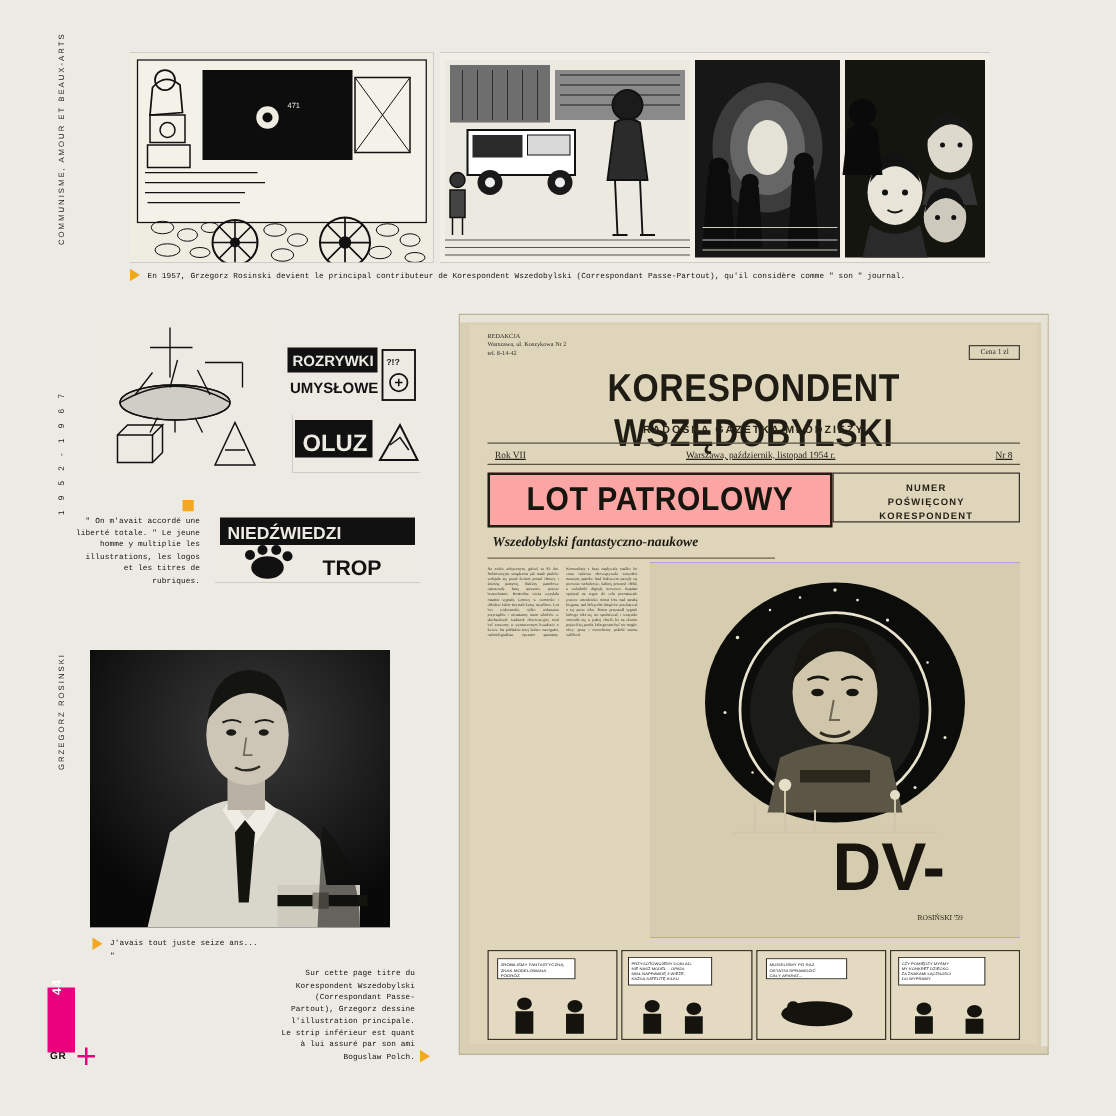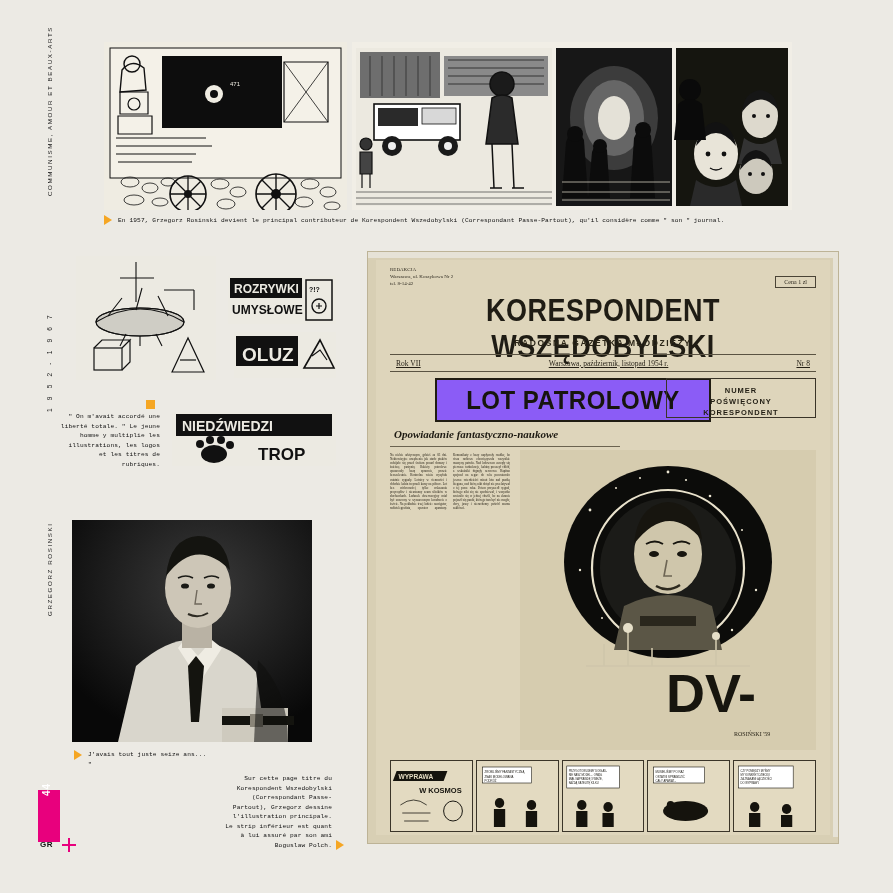--- a/index.html
+++ b/index.html
@@ -187,25 +187,24 @@
     padding: 0 6px;
     text-decoration: underline;
   }
   .headline-wrap {
     position: absolute;
     left: 14px;
     top: 118px;
     width: 272px;
     height: 40px;
     border: 2px solid #201c12;
-    background: #8b5cf6;
+    background: #fca5a5;
     display: flex;
     align-items: center;
     justify-content: center;
-    margin-left: 45px;
   }
   .headline {
     font-family: "Liberation Sans", sans-serif;
     font-weight: bold;
     font-size: 24px;
     letter-spacing: 0.5px;
     color: #17150e;
     transform: scaleY(1.1);
   }
   .special-box {
@@ -586,21 +585,21 @@
       </div>
 
       <div class="headline-wrap">
         <span class="headline">LOT PATROLOWY</span>
       </div>
 
       <div class="special-box" style="white-space:pre-line;">NUMER
 POŚWIĘCONY
 KORESPONDENT</div>
 
-      <div class="subhead">Opowiadanie fantastyczno-naukowe</div>
+      <div class="subhead">Wszedobylski fantastyczno-naukowe</div>
       <div class="rule-under-sub"></div>
 
       <div class="body-cols">Na niebie arktycznym, gdzieś za 83 dni. Noktowizyjne urządzenia jak stado ptaków wzbijało się przed świtem ponad chmury i śnieżną pustynię. Rakiety patrolowe opuszczały bazę sprawnie, prawie bezszelestnie. Kontrolna wieża wysyłała ostatnie sygnały. Lotnicy w ciemności i chłodzie kabin trzymali kursy na północ. Lot bez widoczności, tylko wskazania przyrządów i nieustanny szum silników w słuchawkach. Ładunek obserwacyjny miał być zrzucony w wyznaczonym kwadracie o świcie. Na pokładzie trzej ludzie: nawigator, radiotelegrafista, operator aparatury. Komunikaty z bazy napływały rzadko, bo cisza radiowa obowiązywała wszystkie maszyny patrolu. Nad lodowcem zaczęły się pierwsze turbulencje, kabinę przeszył chłód, a wskaźniki drgnęły nerwowo. Kapitan spojrzał na zegar: do celu pozostawało jeszcze czterdzieści minut lotu nad pustką bieguna, nad którą nikt dotąd nie przelatywał o tej porze roku. Potem przyszedł sygnał, którego nikt się nie spodziewał, i wszystko zmieniło się w jednej chwili, bo na ekranie pojawił się punkt, którego tam być nie mogło, obcy, jasny i nieruchomy pośród szumu zakłóceń.</div>
 
       <div class="art-panel">
         <svg width="296" height="300" viewBox="0 0 296 300">
           <rect width="296" height="300" fill="#d6ccaf"></rect>
 
           <ellipse cx="148" cy="112" rx="104" ry="96" fill="#0c0c0a"></ellipse>
           <g fill="#ece6d2">
@@ -637,32 +636,20 @@
           </g>
           <circle cx="108" cy="178" r="5" fill="#e6dfc8"></circle>
           <circle cx="196" cy="186" r="4" fill="#e6dfc8"></circle>
 
           <text x="146" y="262" font-family="Liberation Sans" font-weight="bold" font-size="54" fill="#17150e">DV-</text>
           <text x="214" y="286" font-family="Liberation Serif" font-size="6" fill="#2a2519">ROSIŃSKI '59</text>
         </svg>
       </div>
 
       <div class="strip">
-        <div class="strip-panel">
-          <svg width="100%" height="100%" viewBox="0 0 86 70" preserveAspectRatio="none">
-            <rect width="86" height="70" fill="#e3dac1"></rect>
-            <path d="M6 10 h54 l-4 10 h-54 z" fill="#15130d"></path>
-            <text x="8" y="18" font-family="Liberation Sans" font-weight="bold" font-size="7" fill="#e3dac1">WYPRAWA</text>
-            <text x="30" y="32" font-family="Liberation Sans" font-weight="bold" font-size="8" fill="#15130d">W KOSMOS</text>
-            <g stroke="#15130d" stroke-width="0.8" fill="none">
-              <path d="M10 44 q14 -10 28 0 M12 52 h30 M14 60 h26"></path>
-            </g>
-            <circle cx="66" cy="50" r="10" fill="none" stroke="#15130d" stroke-width="1"></circle>
-          </svg>
-        </div>
         <div class="strip-panel">
           <svg width="100%" height="100%" viewBox="0 0 86 70" preserveAspectRatio="none">
             <rect width="86" height="70" fill="#e3dac1"></rect>
             <rect x="6" y="6" width="52" height="16" fill="#fff" stroke="#15130d" stroke-width="0.6"></rect>
             <text x="8" y="12" font-family="Liberation Sans" font-size="3" fill="#15130d">ZROBILIŚMY FANTASTYCZNĄ</text>
             <text x="8" y="17" font-family="Liberation Sans" font-size="3" fill="#15130d">ZNAK MODELOWANA</text>
             <text x="8" y="21" font-family="Liberation Sans" font-size="3" fill="#15130d">PODRÓŻ</text>
             <g fill="#15130d">
               <circle cx="24" cy="42" r="5"></circle>
               <path d="M18 48 h12 v18 h-12z"></path>

